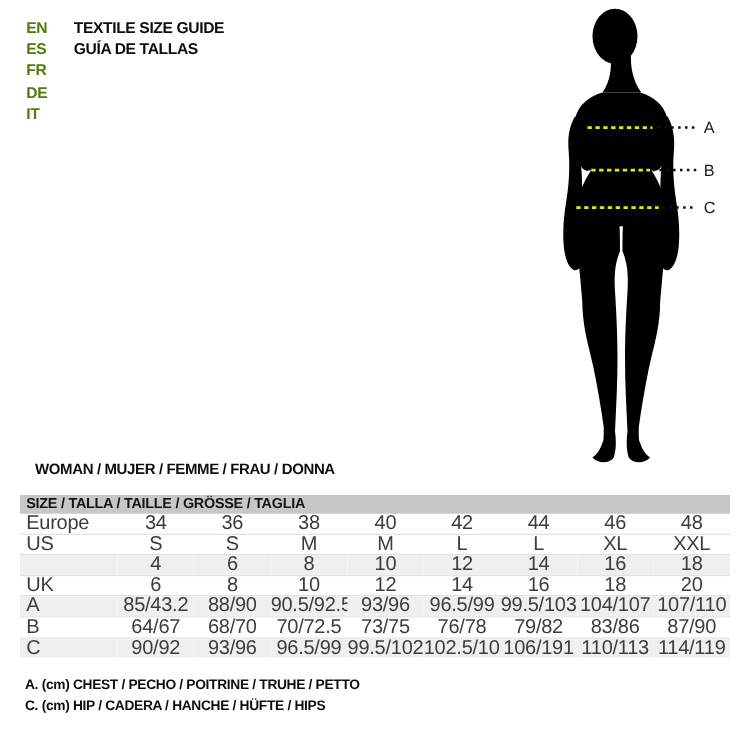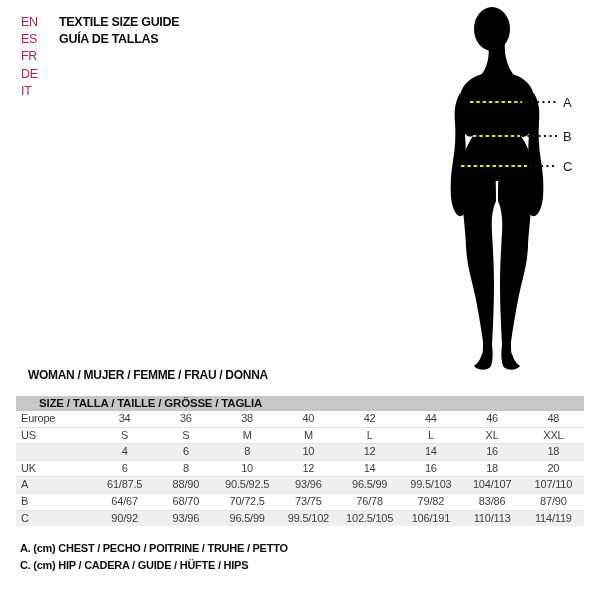--- a/index.html
+++ b/index.html
@@ -4,40 +4,40 @@
 <style>
   html,body{margin:0;padding:0;}
   body{
     width:600px;height:600px;background:#ffffff;position:relative;
     font-family:"Liberation Sans", sans-serif;overflow:hidden;
     -webkit-font-smoothing:antialiased;
   }
   
   .lang-block{position:absolute;left:21px;top:13px;}
   .lang-row{display:flex;height:17.4px;align-items:center;}
-  .lang-code{width:38px;font-weight:normal;font-size:12.5px;letter-spacing:-0.3px;color:#be185d;}
+  .lang-code{width:38px;font-weight:bold;font-size:12.5px;letter-spacing:-0.3px;color:#4d7c0f;}
   .lang-label{font-weight:bold;font-size:12.5px;letter-spacing:-0.3px;color:#0d0d0d;white-space:nowrap;}
   
   .figure-svg{position:absolute;left:430px;top:5px;}
   .figure-svg text{font-family:"Liberation Sans", sans-serif;font-size:13px;fill:#1a1a1a;}
   
   .gender-title{position:absolute;left:28px;top:368px;font-weight:bold;font-size:12px;
     letter-spacing:-0.3px;color:#0d0d0d;white-space:nowrap;}
   
   .size-table-wrap{position:absolute;left:16px;top:396px;width:568px;}
   table.size-table{border-collapse:collapse;table-layout:fixed;width:568px;
-    font-size:11px;color:#3d3d3d;letter-spacing:-0.2px;}
+    font-size:16px;color:#3d3d3d;letter-spacing:-0.2px;}
   table.size-table td{padding:0;text-align:center;height:15.6px;line-height:15.6px;
     overflow:hidden;white-space:nowrap;}
   table.size-table td.row-label{text-align:left;padding-left:5px;}
   table.size-table tr.shaded{background:#efefef;}
   table.size-table tbody tr + tr{border-top:1px solid #e3e3e3;}
   .size-table-header{background:#c7c7c7;height:15px;line-height:15px;
     font-weight:bold;font-size:11.5px;color:#141414;letter-spacing:-0.2px;
-    padding-left:23px;white-space:nowrap;}
+    padding-left:5px;white-space:nowrap;}
   
   .legend-block{position:absolute;left:20px;top:540px;}
   .legend-line{font-weight:bold;font-size:11px;letter-spacing:-0.25px;color:#0d0d0d;
     height:16.6px;line-height:16.6px;white-space:nowrap;}
 </style>
 </head>
 <body>
 
 <div class="lang-block">
     <div class="lang-row">
@@ -159,21 +159,21 @@
           <td>8</td>
           <td>10</td>
           <td>12</td>
           <td>14</td>
           <td>16</td>
           <td>18</td>
           <td>20</td>
         </tr>
         <tr class="shaded">
           <td class="row-label">A</td>
-          <td>61/87.5</td>
+          <td>85/43.2</td>
           <td>88/90</td>
           <td>90.5/92.5</td>
           <td>93/96</td>
           <td>96.5/99</td>
           <td>99.5/103</td>
           <td>104/107</td>
           <td>107/110</td>
         </tr>
         <tr>
           <td class="row-label">B</td>
@@ -196,14 +196,14 @@
           <td>106/191</td>
           <td>110/113</td>
           <td>114/119</td>
         </tr>
       </tbody>
   </table>
 </div>
 
 <div class="legend-block">
     <div class="legend-line">A. (cm) CHEST / PECHO / POITRINE / TRUHE / PETTO</div>
-    <div class="legend-line">C. (cm) HIP / CADERA / GUIDE / HÜFTE / HIPS</div>
+    <div class="legend-line">C. (cm) HIP / CADERA / HANCHE / HÜFTE / HIPS</div>
   </div>
 
 </body></html>

